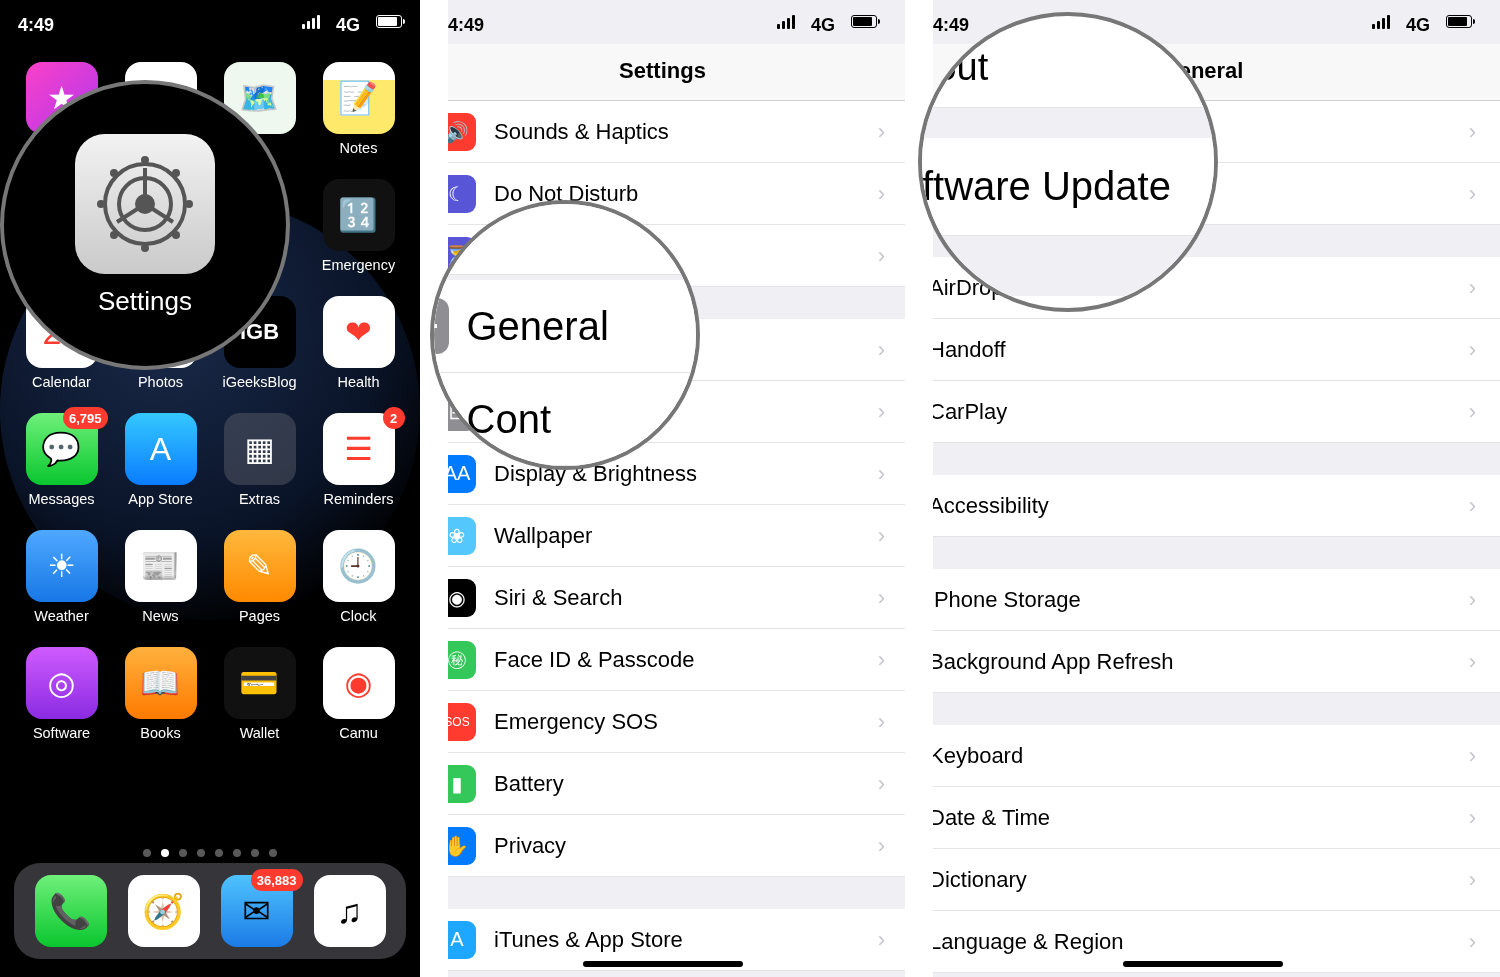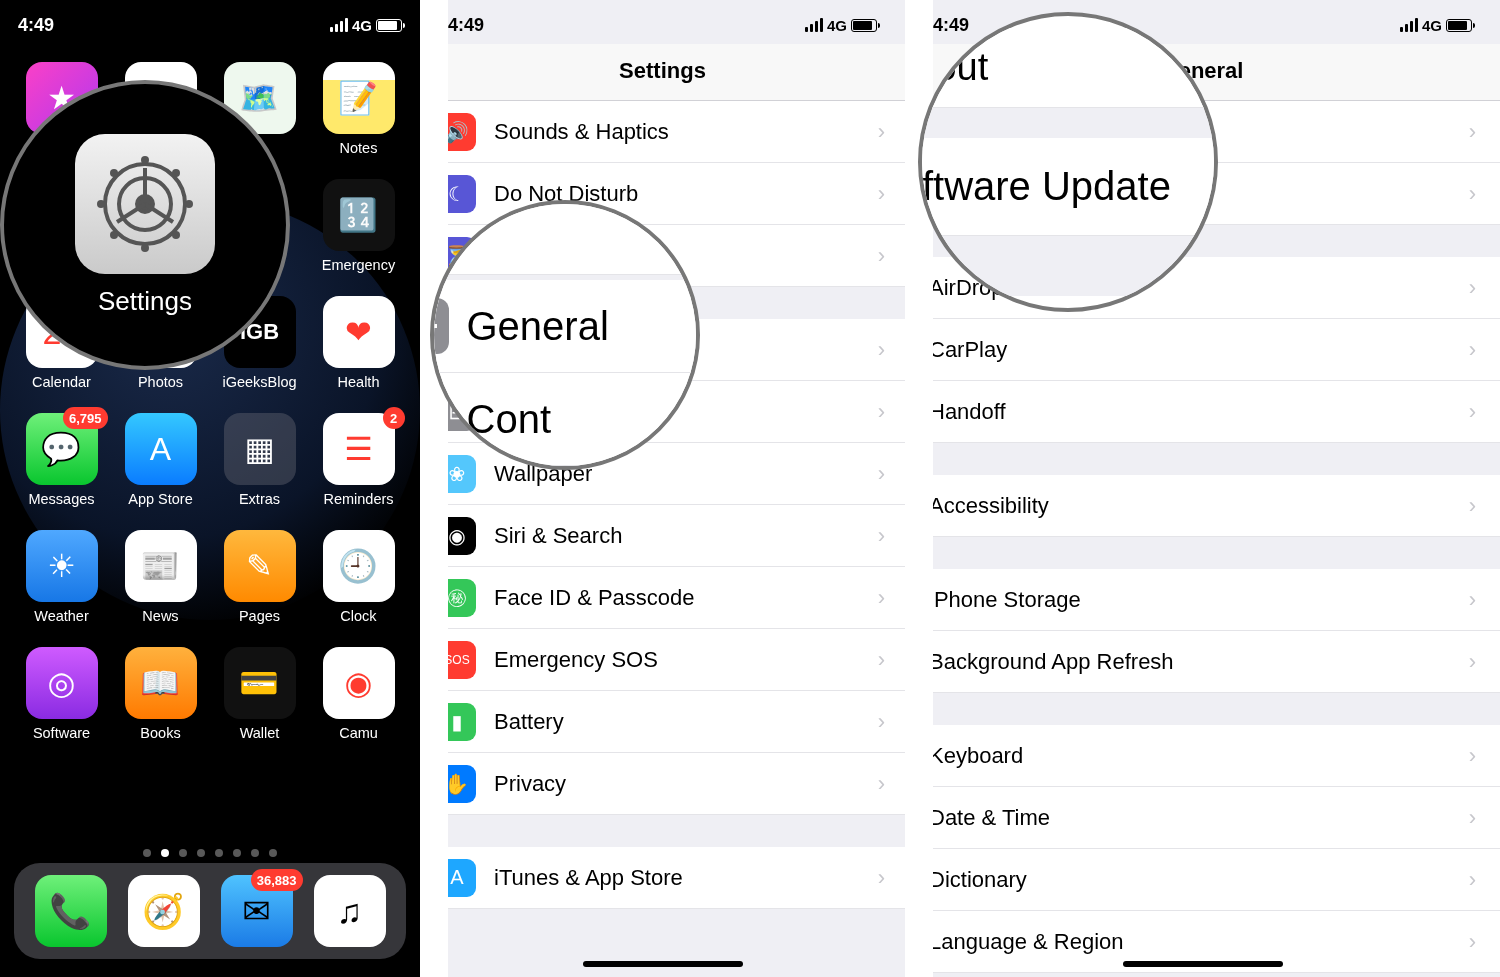--- a/index.html
+++ b/index.html
@@ -8,21 +8,21 @@
   .panel1 { left: 0; width: 420px; background: #000; }
   .panel2 { left: 420px; width: 485px; background: #efeff4; }
   .panel3 { left: 905px; width: 595px; background: #efeff4; }
   .divider { position: absolute; top: 0; width: 28px; height: 977px; background: #fff; z-index: 5; }
   .div1 { left: 420px; }
   .div2 { left: 905px; }
 
   
   .sb-dark { width: 100%; height: 44px; color: #fff; display: flex; align-items: center; justify-content: space-between; padding: 6px 18px 0 18px; font-size: 18px; font-weight: 600; }
   .sb-light { width: 100%; height: 44px; color: #000; display: flex; align-items: center; justify-content: space-between; padding: 6px 28px 0 28px; font-size: 18px; font-weight: 600; }
-  .sb-right { display: flex; align-items: center; gap: 4px; font-size: 15px; font-weight: 600; }
+  .sb-right { display: flex; align-items: flex-start; gap: 16px; font-size: 18px; font-weight: 600; }
   .sig { display: inline-flex; align-items: flex-end; gap: 2px; }
   .sig span { width: 3px; background: currentColor; border-radius: 1px; }
   .sig span:nth-child(1){height:5px}.sig span:nth-child(2){height:8px}.sig span:nth-child(3){height:11px}.sig span:nth-child(4){height:14px}
   .bat { width: 26px; height: 13px; border: 1.5px solid currentColor; border-radius: 3px; position: relative; display: inline-block; }
   .bat::after { content:""; position:absolute; right:-4px; top:3px; width:2px; height:5px; background:currentColor; border-radius:0 2px 2px 0; }
   .bat i { position:absolute; left:1px; top:1px; height:calc(100% - 2px); width:80%; background:currentColor; border-radius:1px; }
 
   .earth { position:absolute; top:200px; left:50%; transform:translateX(-50%); width:420px; height:420px; border-radius:50%; background: radial-gradient(circle at 40% 30%, #1a2a4a 0%, #0a1428 55%, #000 80%); z-index:0; }
 
   .hs-grid { position:relative; z-index:1; padding: 18px 18px 0 18px; display:grid; grid-template-columns: repeat(4, 1fr); grid-auto-rows: 115px; column-gap: 12px; row-gap: 2px; }
@@ -294,20 +294,25 @@
         <div class="ricon" style="background:#8e8e93;font-size:20px">⚙</div>
         <span class="rlabel">General</span>
         <span class="chev"></span>
       </div>
       <div class="row">
         <div class="ricon" style="background:#8e8e93;font-size:20px">⊟</div>
         <span class="rlabel">Control Center</span>
         <span class="chev"></span>
       </div>
       <div class="row">
+        <div class="ricon" style="background:#007aff;font-size:20px">AA</div>
+        <span class="rlabel">Display &amp; Brightness</span>
+        <span class="chev"></span>
+      </div>
+      <div class="row">
         <div class="ricon" style="background:#54c7fc;font-size:20px">❀</div>
         <span class="rlabel">Wallpaper</span>
         <span class="chev"></span>
       </div>
       <div class="row">
         <div class="ricon" style="background:#000;font-size:20px">◉</div>
         <span class="rlabel">Siri &amp; Search</span>
         <span class="chev"></span>
       </div>
       <div class="row">
@@ -365,25 +370,25 @@
       <div class="row3">
         <span class="rlabel">Software Update</span>
         <span class="chev"></span>
       </div>
       <div class="gap"></div>
       <div class="row3">
         <span class="rlabel">AirDrop</span>
         <span class="chev"></span>
       </div>
       <div class="row3">
+        <span class="rlabel">Handoff</span>
+        <span class="chev"></span>
+      </div>
+      <div class="row3">
         <span class="rlabel">CarPlay</span>
-        <span class="chev"></span>
-      </div>
-      <div class="row3">
-        <span class="rlabel">Handoff</span>
         <span class="chev"></span>
       </div>
       <div class="gap"></div>
       <div class="row3">
         <span class="rlabel">Accessibility</span>
         <span class="chev"></span>
       </div>
       <div class="gap"></div>
       <div class="row3">
         <span class="rlabel">iPhone Storage</span>

